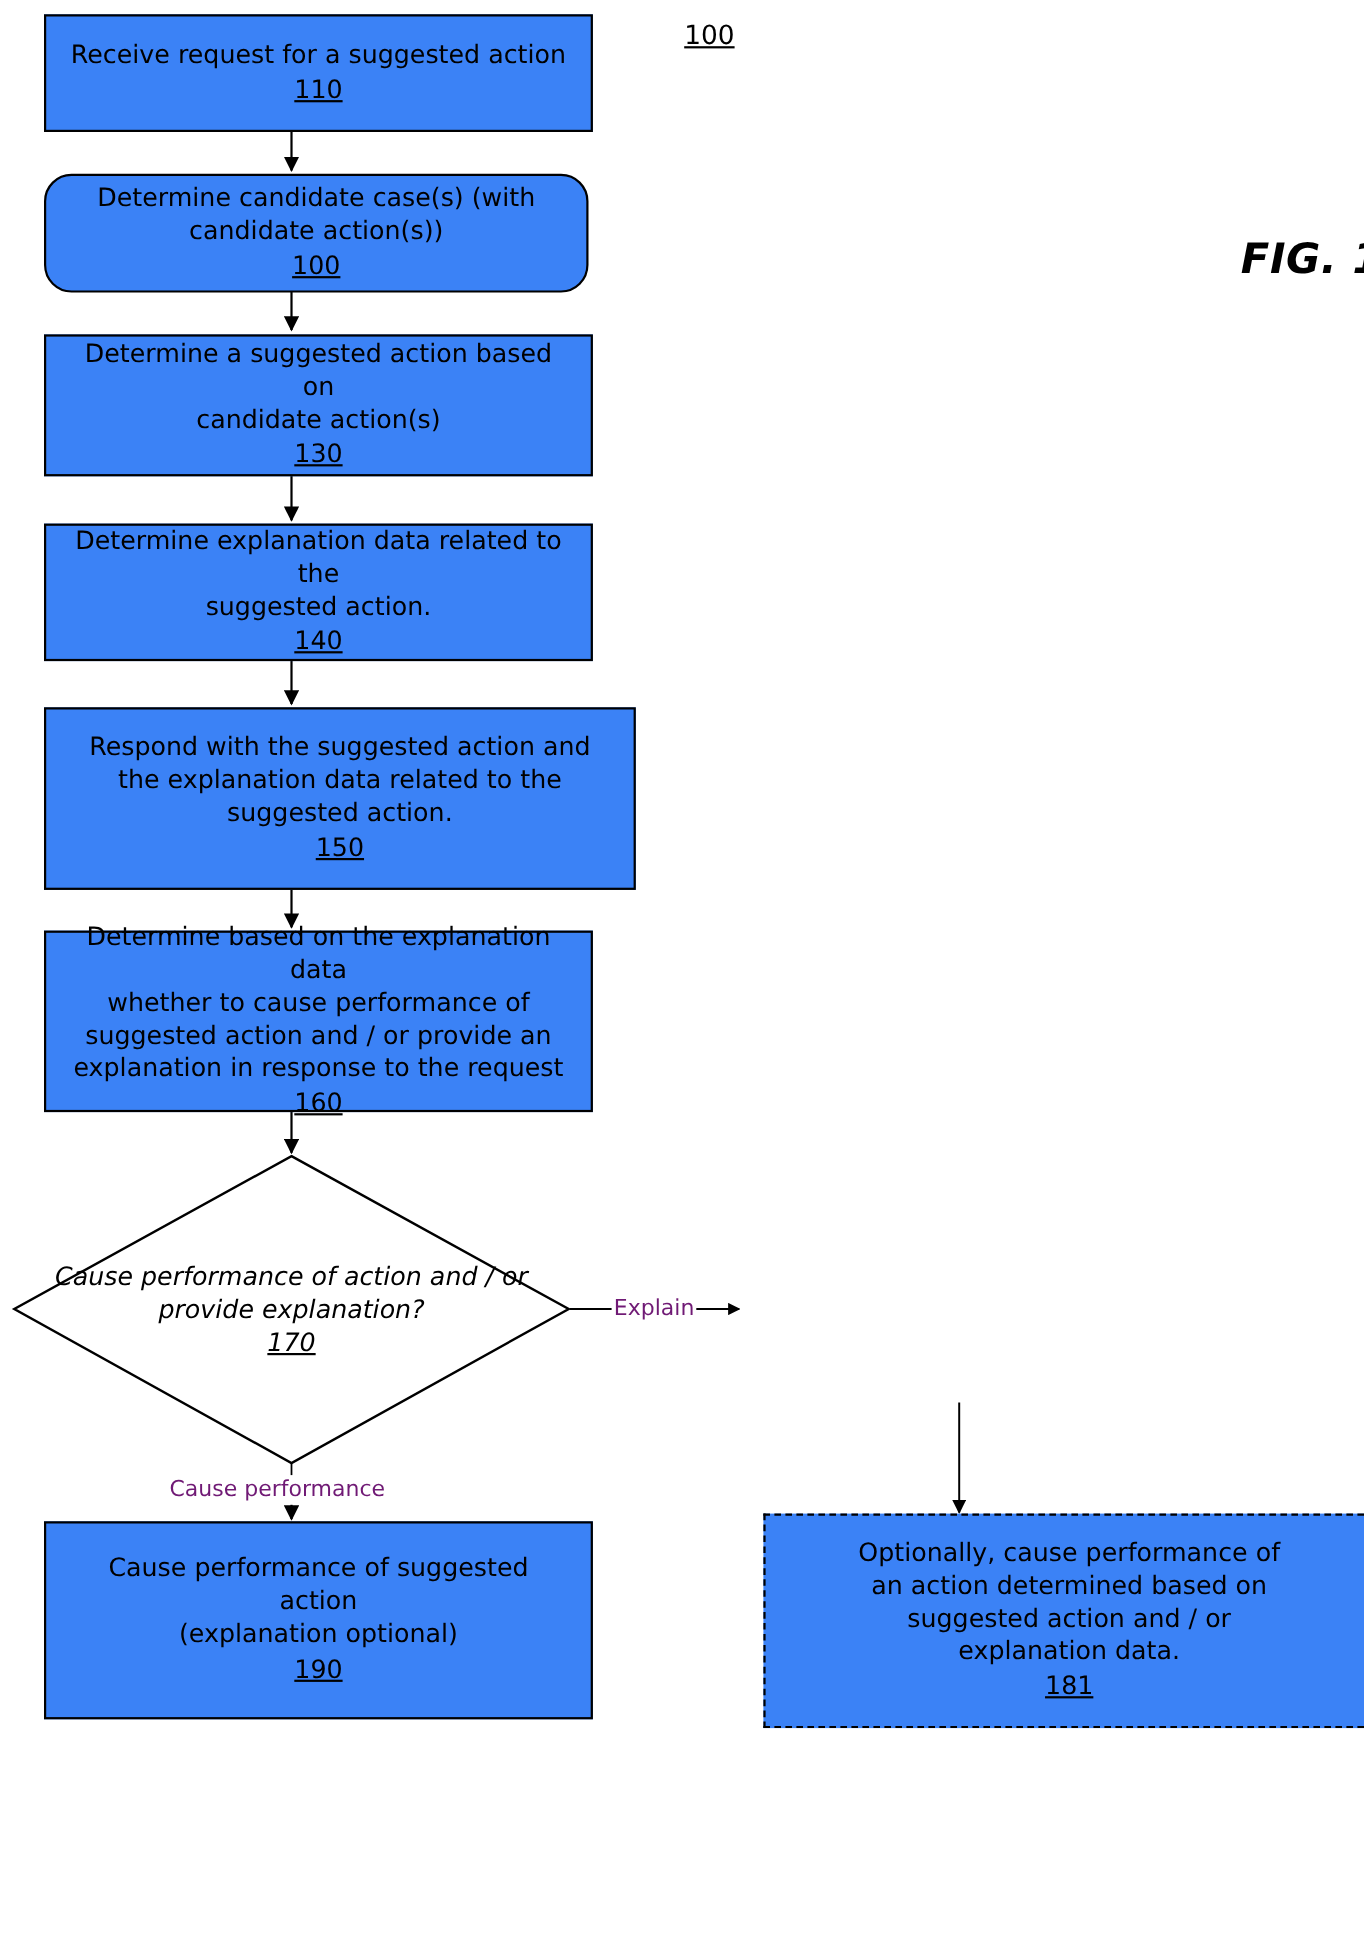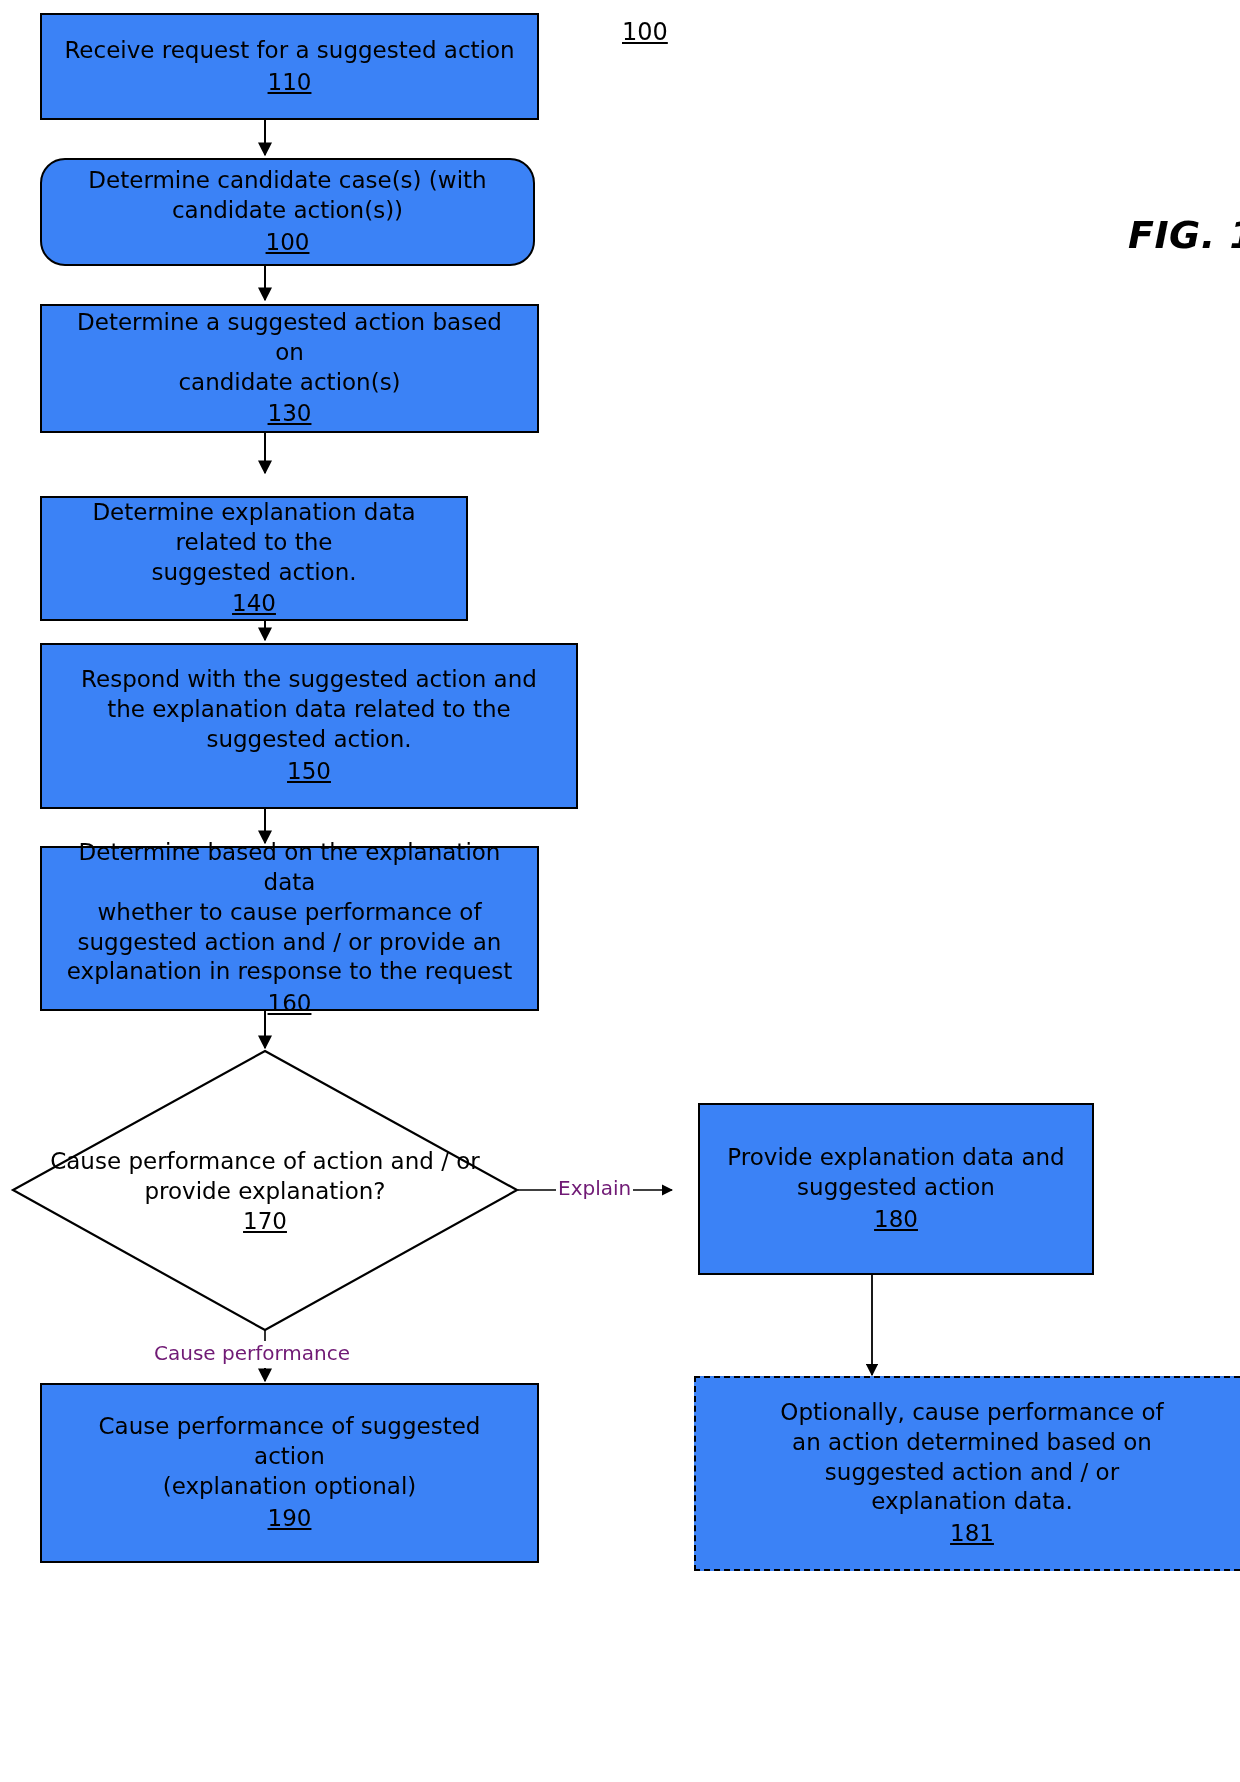--- a/index.html
+++ b/index.html
@@ -137,61 +137,56 @@
 candidate action(s))</span>
     <span class="ref">100</span>
   </div>
 
   <div class="node" style="left:16px; top:304px; width:499px; height:129px;">
     <span class="txt">Determine a suggested action based on
 candidate action(s)</span>
     <span class="ref">130</span>
   </div>
 
-  <div class="node" style="left:16px; top:496px; width:428px; height:125px;">
+  <div class="node" style="left:16px; top:476px; width:499px; height:125px;">
     <span class="txt">Determine explanation data related to the
 suggested action.</span>
     <span class="ref">140</span>
   </div>
 
   <div class="node" style="left:16px; top:643px; width:538px; height:166px;">
     <span class="txt">Respond with the suggested action and
 the explanation data related to the
 suggested action.</span>
     <span class="ref">150</span>
   </div>
 
   <div class="node" style="left:16px; top:846px; width:499px; height:165px;">
     <span class="txt">Determine based on the explanation data
 whether to cause performance of
 suggested action and / or provide an
 explanation in response to the request</span>
     <span class="ref">160</span>
   </div>
 
-  <div class="diamond-wrap" style="left:12px; top:1050px; width:506px; height:281px;">
+  <div class="diamond-wrap" style="left:12px; top:1050px; width:506px; height:281px;font-style:italic;">
     <svg width="506" height="281">
       <polygon points="253,1 505,140 253,280 1,140" fill="#ffffff" stroke="#000000" stroke-width="2.2"></polygon>
     </svg>
     <div class="diamond-label" style="top:97px;">
       <span class="txt">Cause performance of action
 and / or provide explanation?</span>
       <span class="ref">170</span>
     </div>
   </div>
 
   <div class="edge-label" style="left:556px; top:1176px;">Explain</div>
 
   <div class="edge-label" style="left:152px; top:1341px;">Cause performance</div>
 
-  <div class="node" style="left:674px; top:1103px; width:396px; height:172px;">
-    <span class="txt">Provide explanation data and
-suggested action</span>
-    <span class="ref">180</span>
-  </div>
 
   <div class="node" style="left:16px; top:1383px; width:499px; height:180px;">
     <span class="txt">Cause performance of suggested action
 (explanation optional)</span>
     <span class="ref">190</span>
   </div>
 
   <div class="node dashed" style="left:670px; top:1376px; width:556px; height:195px;">
     <span class="txt">Optionally, cause performance of
 an action determined based on

